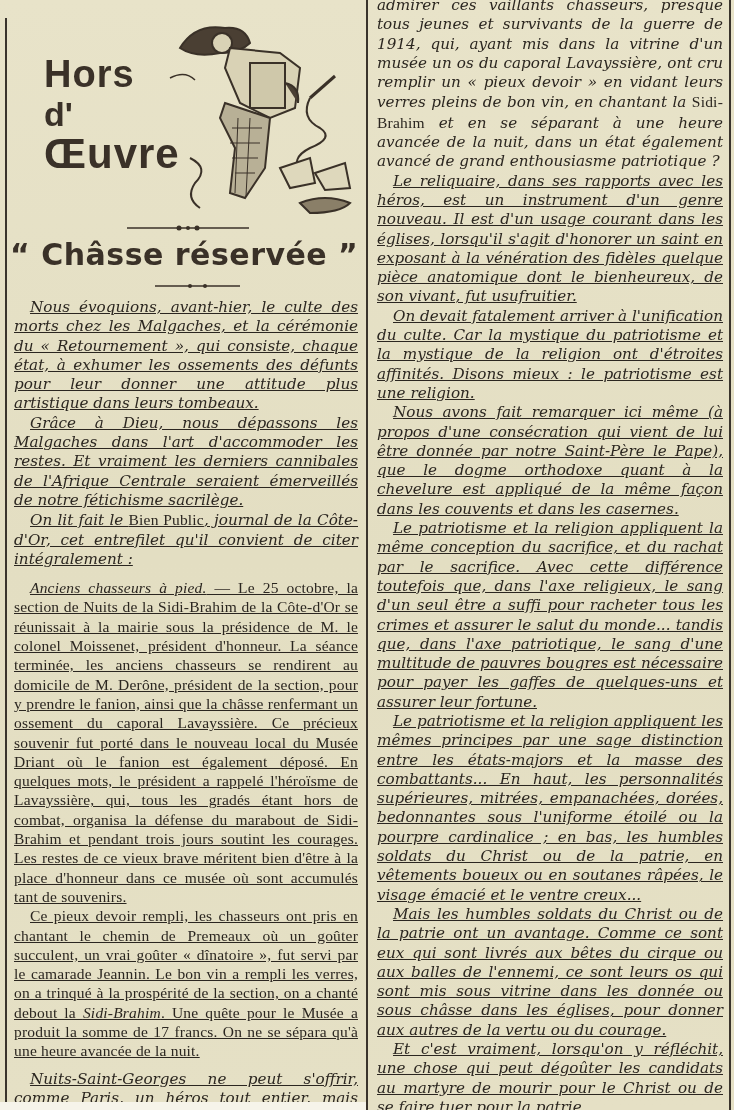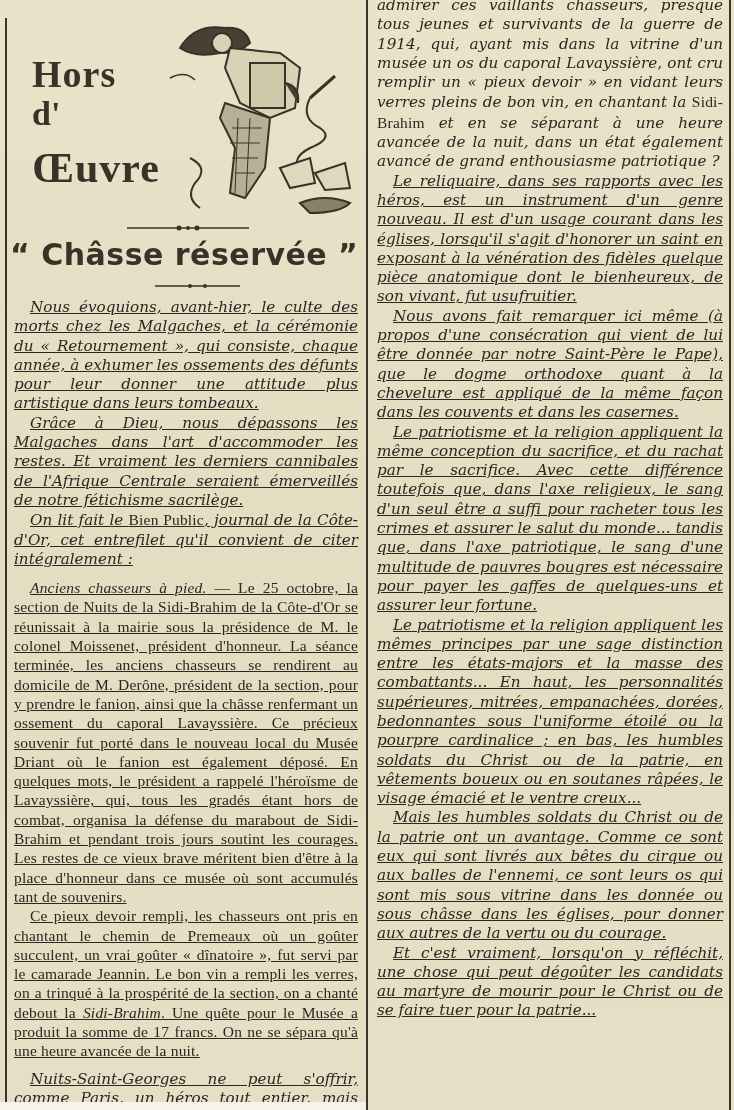--- a/index.html
+++ b/index.html
@@ -20,24 +20,24 @@
     .col { position: absolute; font-size: 15.2px; line-height: 19.3px; text-align: justify; }
     .col.left { left: 14px; top: 298px; width: 344px; }
     .col.right { left: 377px; top: -4px; width: 346px; }
     .col p { margin: 0; text-indent: 0; }
     .col p.ind { text-indent: 16px; text-decoration: underline; }
     .it { font-style: italic; }
     .rom { font-family: "Liberation Serif", serif; font-style: normal; font-size: 15.5px; letter-spacing: 0.2px; }
     .gap { height: 9px; }
 
     .header { position: absolute; left: 10px; top: 0; width: 354px; height: 285px; }
-    .logo { position: absolute; left: 22px; top: 55px; font-family: Liberation Serif, serif; font-weight: bold; color: #3a3128; line-height: 1; }
+    .logo { position: absolute; left: 34px; top: 55px; font-family: Liberation Sans, sans-serif; font-weight: bold; color: #3a3128; line-height: 1; }
     .logo .l1 { font-size: 38px; letter-spacing: 1px; display:block; }
     .logo .l2 { font-size: 34px; display:block; margin-top: 4px; }
-    .logo .l3 { font-size: 42px; display:block; margin-top: 16px; letter-spacing: 1px;}
+    .logo .l3 { font-size: 42px; display:block; margin-top: 2px; letter-spacing: 1px;}
     .figure { position: absolute; left: 140px; top: 8px; width: 210px; height: 210px; }
     .ornament { position: absolute; left: 117px; top: 225px; width: 122px; height: 6px; }
     .title { position: absolute; left: 0; top: 237px; width: 354px; text-align: left; font-family: "DejaVu Sans", sans-serif; font-weight: bold; font-size: 30px; color: #3a3128; letter-spacing: 0.5px; }
     .sep { position:absolute; left: 145px; top: 284px; width: 85px; height: 4px; }
   </style>
 </head>
 <body>
 
 <div class="page">
   <div class="rule left"></div>
@@ -76,34 +76,35 @@
     </svg>
     <div class="title">“ Châsse réservée ”</div>
     <svg class="sep" viewBox="0 0 85 4">
       <line x1="0" y1="2" x2="85" y2="2" stroke="#3a3128" stroke-width="1.5"></line>
       <circle cx="35" cy="2" r="2" fill="#3a3128"></circle>
         <circle cx="50" cy="2" r="2" fill="#3a3128"></circle>
     </svg>
   </div>
 
   <div class="col left">
-    <p class="ind it">Nous évoquions, avant-hier, le culte des morts chez les Malgaches, et la cérémonie du « Retournement », qui consiste, chaque année, à exhumer les ossements des défunts pour leur donner une attitude plus artistique dans leurs tombeaux.</p>
+    <p class="ind it">Nous évoquions, avant-hier, le culte des morts chez les Malgaches, et la cérémonie du « Retournement », qui consiste, chaque état, à exhumer les ossements des défunts pour leur donner une attitude plus artistique dans leurs tombeaux.</p>
     <p class="ind it">Grâce à Dieu, nous dépassons les Malgaches dans l'art d'accommoder les restes. Et vraiment les derniers cannibales de l'Afrique Centrale seraient émerveillés de notre fétichisme sacrilège.</p>
     <p class="ind it"><span>On lit fait le </span><span class="rom">Bien Public</span><span>, journal de la Côte-d'Or, cet entrefilet qu'il convient de citer intégralement :</span></p>
     <div class="gap"></div>
     <p class="ind rom"><span class="it">Anciens chasseurs à pied.</span><span> — Le 25 octobre, la section de Nuits de la Sidi-Brahim de la Côte-d'Or se réunissait à la mairie sous la présidence de M. le colonel Moissenet, président d'honneur. La séance terminée, les anciens chasseurs se rendirent au domicile de M. Derône, président de la section, pour y prendre le fanion, ainsi que la châsse renfermant un ossement du caporal Lavayssière. Ce précieux souvenir fut porté dans le nouveau local du Musée Driant où le fanion est également déposé. En quelques mots, le président a rappelé l'héroïsme de Lavayssière, qui, tous les gradés étant hors de combat, organisa la défense du marabout de Sidi-Brahim et pendant trois jours soutint les courages. Les restes de ce vieux brave méritent bien d'être à la place d'honneur dans ce musée où sont accumulés tant de souvenirs.</span></p>
     <p class="ind rom"><span>Ce pieux devoir rempli, les chasseurs ont pris en chantant le chemin de Premeaux où un goûter succulent, un vrai goûter « dînatoire », fut servi par le camarade Jeannin. Le bon vin a rempli les verres, on a trinqué à la prospérité de la section, on a chanté debout la </span><span class="it">Sidi-Brahim</span><span>. Une quête pour le Musée a produit la somme de 17 francs. On ne se sépara qu'à une heure avancée de la nuit.</span></p>
     <div class="gap"></div>
     <p class="ind it">Nuits-Saint-Georges ne peut s'offrir, comme Paris, un héros tout entier, mais s'enorgueillit de posséder un fragment d'un héros presque aussi inconnu. Si peu considérable que soit la relique, elle possède néanmoins des vertus « dînatoires » et « chantatoires »... Faut-il plaindre ou</p>
   </div>
   <div class="bottom-white"></div>
 
   <div class="col right">
     <p class="it"><span>admirer ces vaillants chasseurs, presque tous jeunes et survivants de la guerre de 1914, qui, ayant mis dans la vitrine d'un musée un os du caporal Lavayssière, ont cru remplir un « pieux devoir » en vidant leurs verres pleins de bon vin, en chantant la </span><span class="rom">Sidi-Brahim</span><span> et en se séparant à une heure avancée de la nuit, dans un état également avancé de grand enthousiasme patriotique ?</span></p>
     <p class="ind it">Le reliquaire, dans ses rapports avec les héros, est un instrument d'un genre nouveau. Il est d'un usage courant dans les églises, lorsqu'il s'agit d'honorer un saint en exposant à la vénération des fidèles quelque pièce anatomique dont le bienheureux, de son vivant, fut usufruitier.</p>
+    <p class="ind it">On devait fatalement arriver à l'unification du culte. Car la mystique du patriotisme et la mystique de la religion ont d'étroites affinités. Disons mieux : le patriotisme est une religion.</p>
     <p class="ind it">Nous avons fait remarquer ici même (à propos d'une consécration qui vient de lui être donnée par notre Saint-Père le Pape), que le dogme orthodoxe quant à la chevelure est appliqué de la même façon dans les couvents et dans les casernes.</p>
     <p class="ind it">Le patriotisme et la religion appliquent la même conception du sacrifice, et du rachat par le sacrifice. Avec cette différence toutefois que, dans l'axe religieux, le sang d'un seul être a suffi pour racheter tous les crimes et assurer le salut du monde... tandis que, dans l'axe patriotique, le sang d'une multitude de pauvres bougres est nécessaire pour payer les gaffes de quelques-uns et assurer leur fortune.</p>
     <p class="ind it">Le patriotisme et la religion appliquent les mêmes principes par une sage distinction entre les états-majors et la masse des combattants... En haut, les personnalités supérieures, mitrées, empanachées, dorées, bedonnantes sous l'uniforme étoilé ou la pourpre cardinalice ; en bas, les humbles soldats du Christ ou de la patrie, en vêtements boueux ou en soutanes râpées, le visage émacié et le ventre creux...</p>
     <p class="ind it">Mais les humbles soldats du Christ ou de la patrie ont un avantage. Comme ce sont eux qui sont livrés aux bêtes du cirque ou aux balles de l'ennemi, ce sont leurs os qui sont mis sous vitrine dans les donnée ou sous châsse dans les églises, pour donner aux autres de la vertu ou du courage.</p>
     <p class="ind it">Et c'est vraiment, lorsqu'on y réfléchit, une chose qui peut dégoûter les candidats au martyre de mourir pour le Christ ou de se faire tuer pour la patrie...</p>
 
   </div>
 </div>
 
 </body></html>

